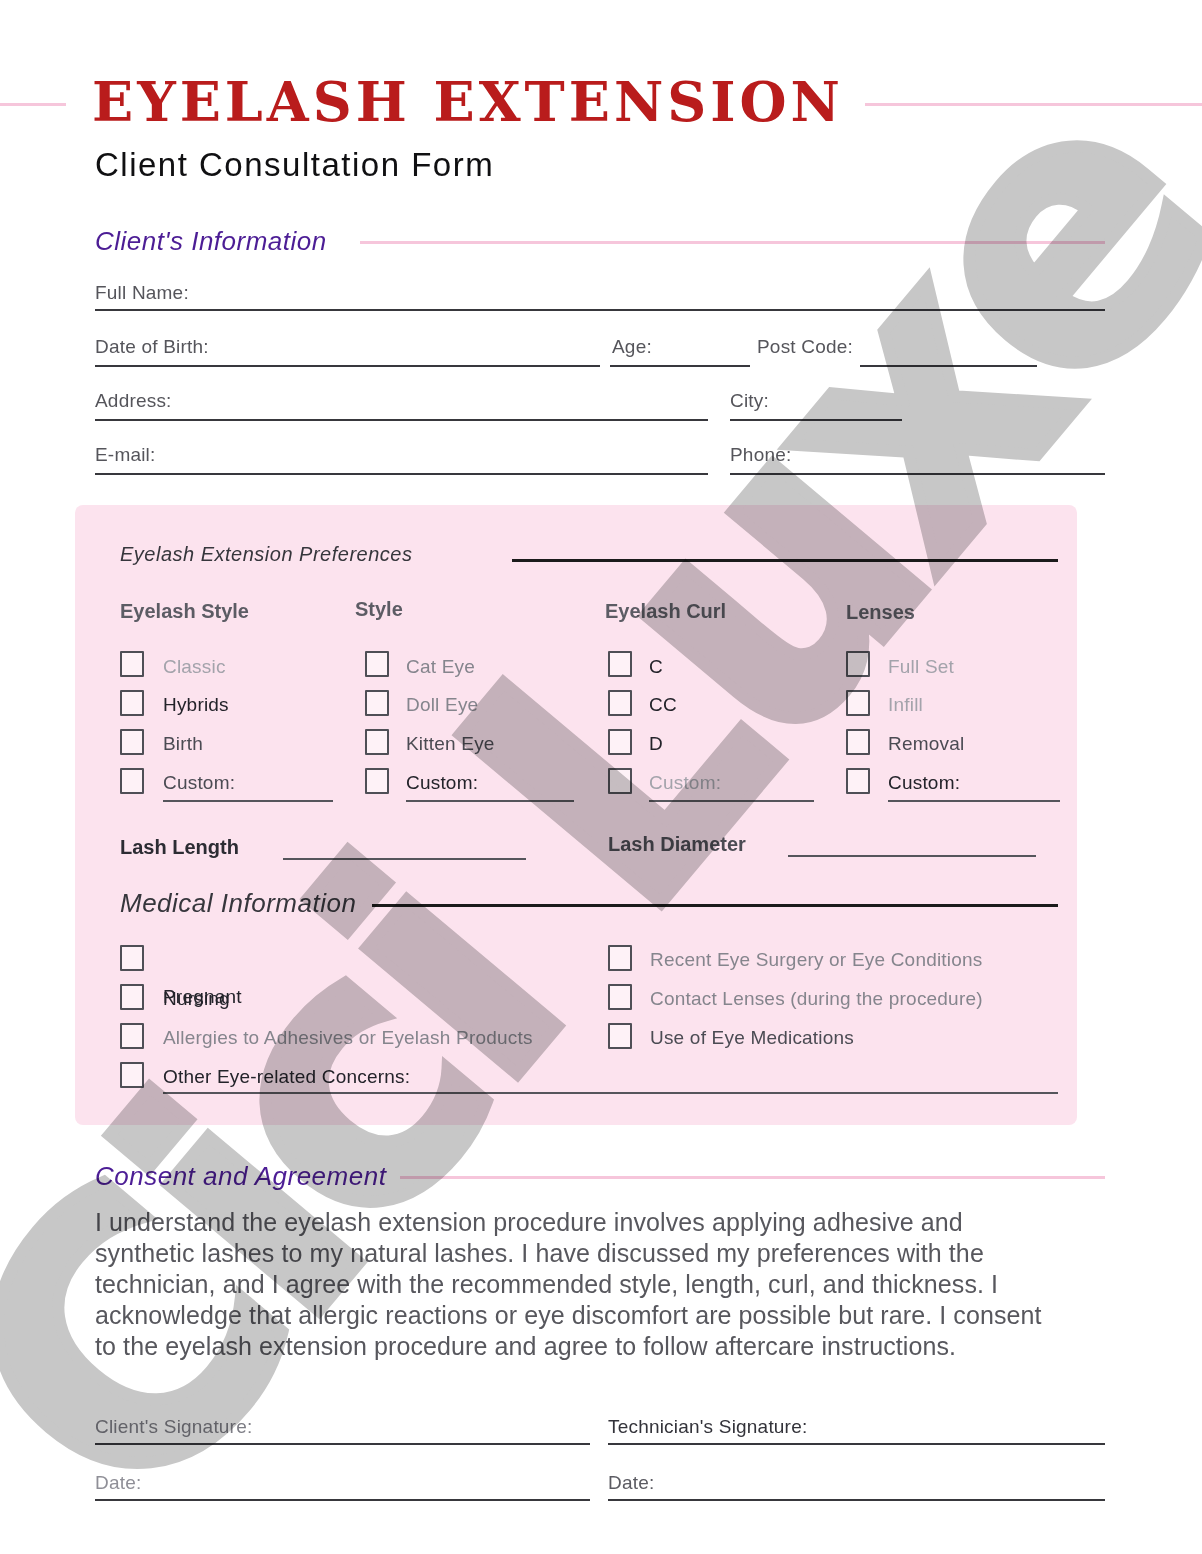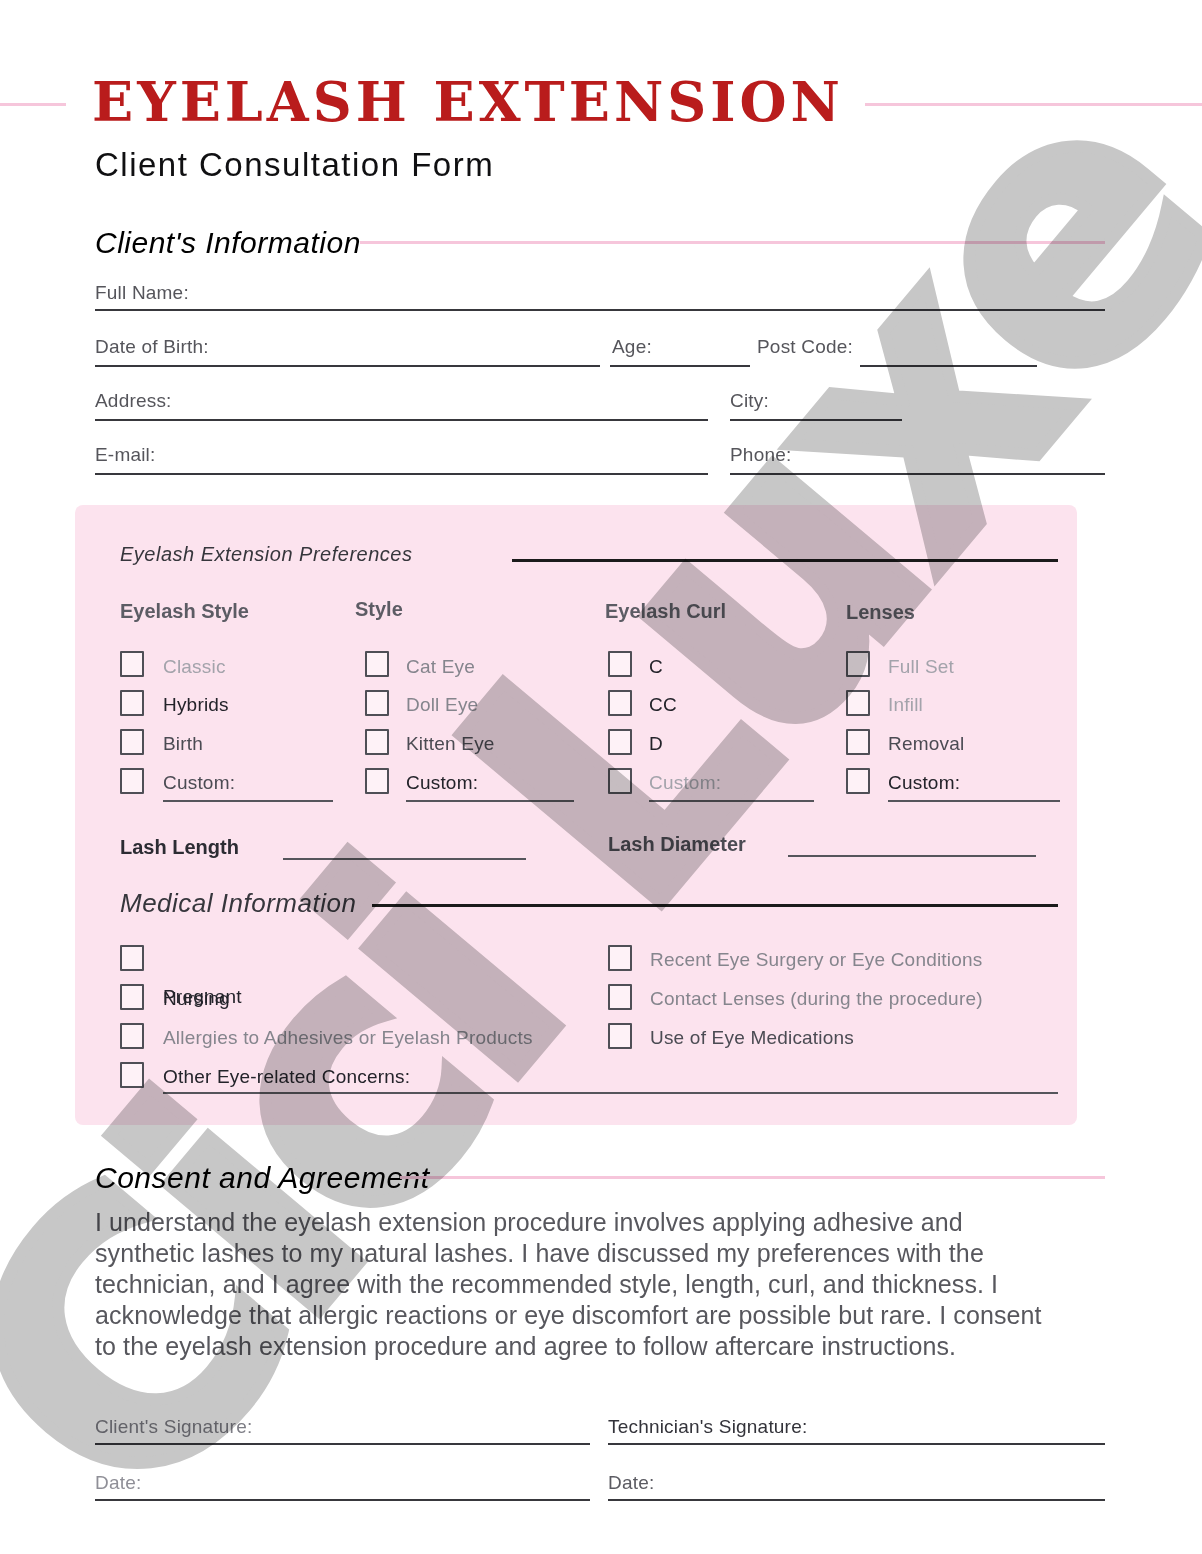--- a/index.html
+++ b/index.html
@@ -21,21 +21,21 @@
   .title {
     position:absolute; left:92px; top:70px;
     font-family:"DejaVu Serif", serif; font-weight:bold;
     font-size:54px; letter-spacing:4px; color:#b91c1c; white-space:nowrap;
   }
   .subtitle {
     position:absolute; left:95px; top:146px; font-size:33px; color:#101012;
     letter-spacing:1.5px; white-space:nowrap;
   }
   .sechead {
-    position:absolute; font-style:italic; font-size:30px; color:#000000;
+    position:absolute; font-style:italic; font-size:26px; color:#4c1d95;
     letter-spacing:0.5px; white-space:nowrap;
   }
   .sechead.darkhead { color:#36363c; font-size:20px; }
   .colhead { position:absolute; font-weight:bold; font-size:20px; color:#5c5c64; white-space:nowrap; }
   .boldlab { position:absolute; font-weight:bold; font-size:20px; color:#2c2c33; white-space:nowrap; }
   
   .panel {
     position:absolute; left:75px; top:505px; width:1002px; height:620px;
     background:#fce3ee; border-radius:8px;
   }

